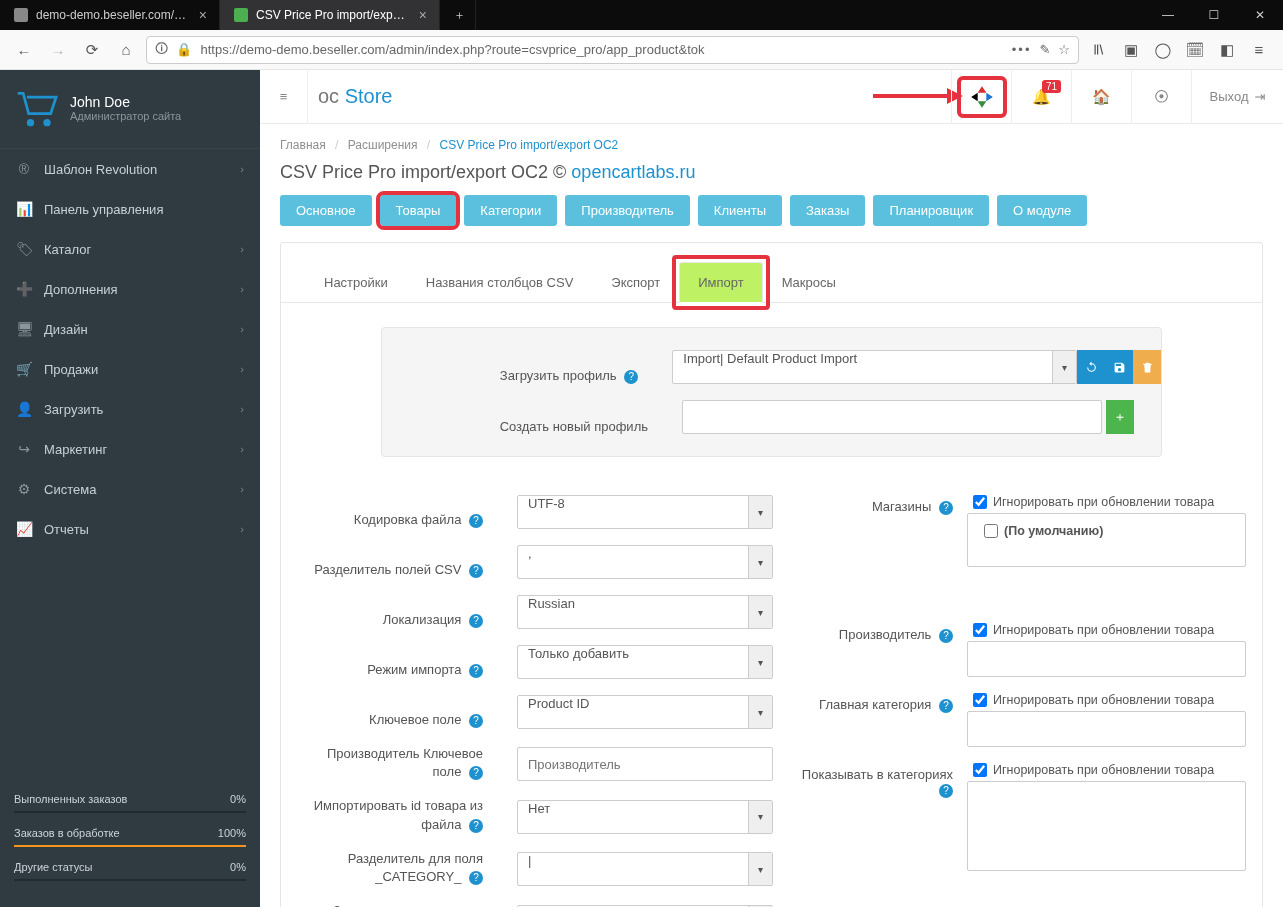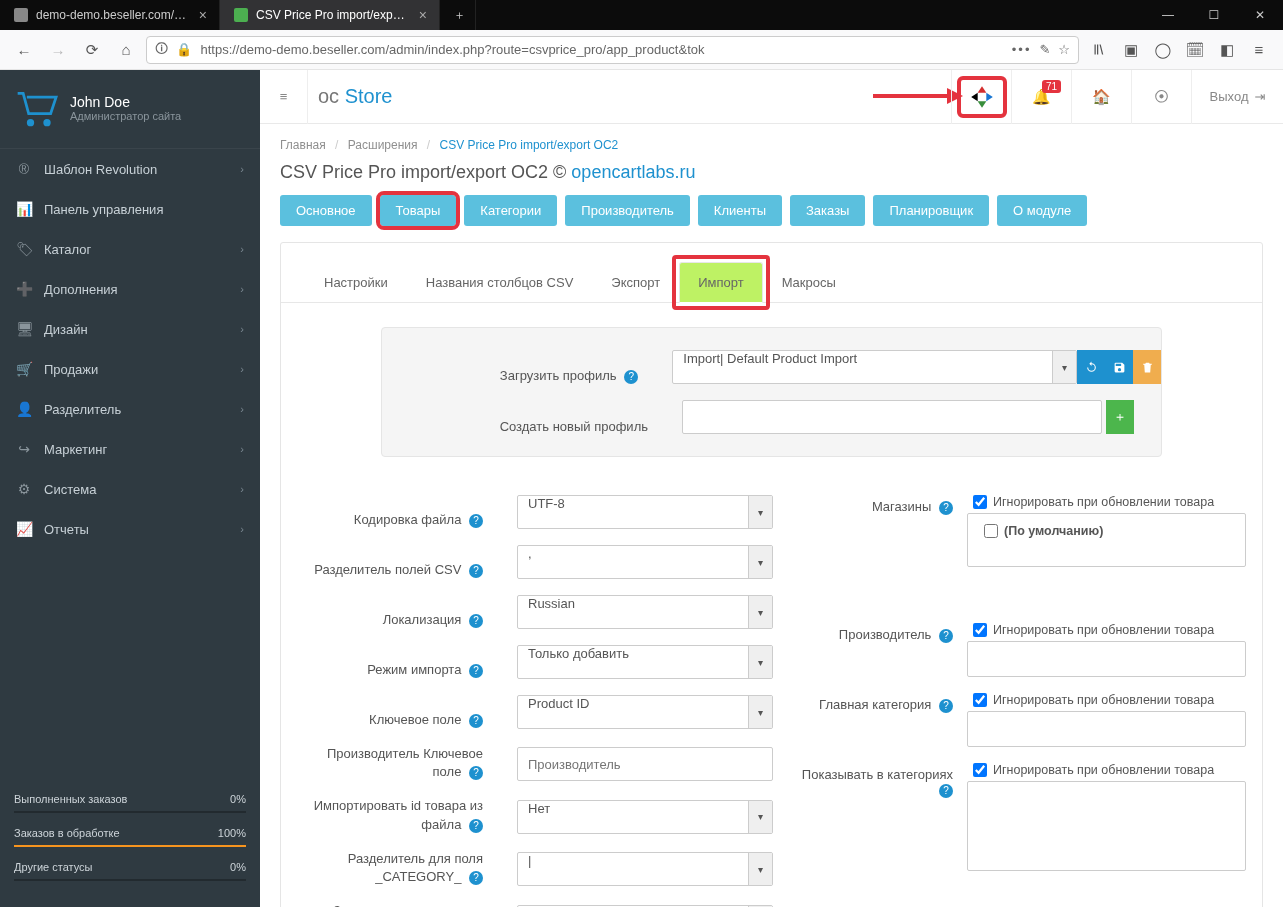--- a/index.html
+++ b/index.html
@@ -201,21 +201,21 @@
           <span>Дизайн</span>
           <span class="chev">›</span>
         </div>
       <div class="sb-item">
           <span class="ico">🛒</span>
           <span>Продажи</span>
           <span class="chev">›</span>
         </div>
       <div class="sb-item">
           <span class="ico">👤</span>
-          <span>Разделитель</span>
+          <span>Загрузить</span>
           <span class="chev">›</span>
         </div>
       <div class="sb-item">
           <span class="ico">↪</span>
           <span>Маркетинг</span>
           <span class="chev">›</span>
         </div>
       <div class="sb-item">
           <span class="ico">⚙</span>
           <span>Система</span>

